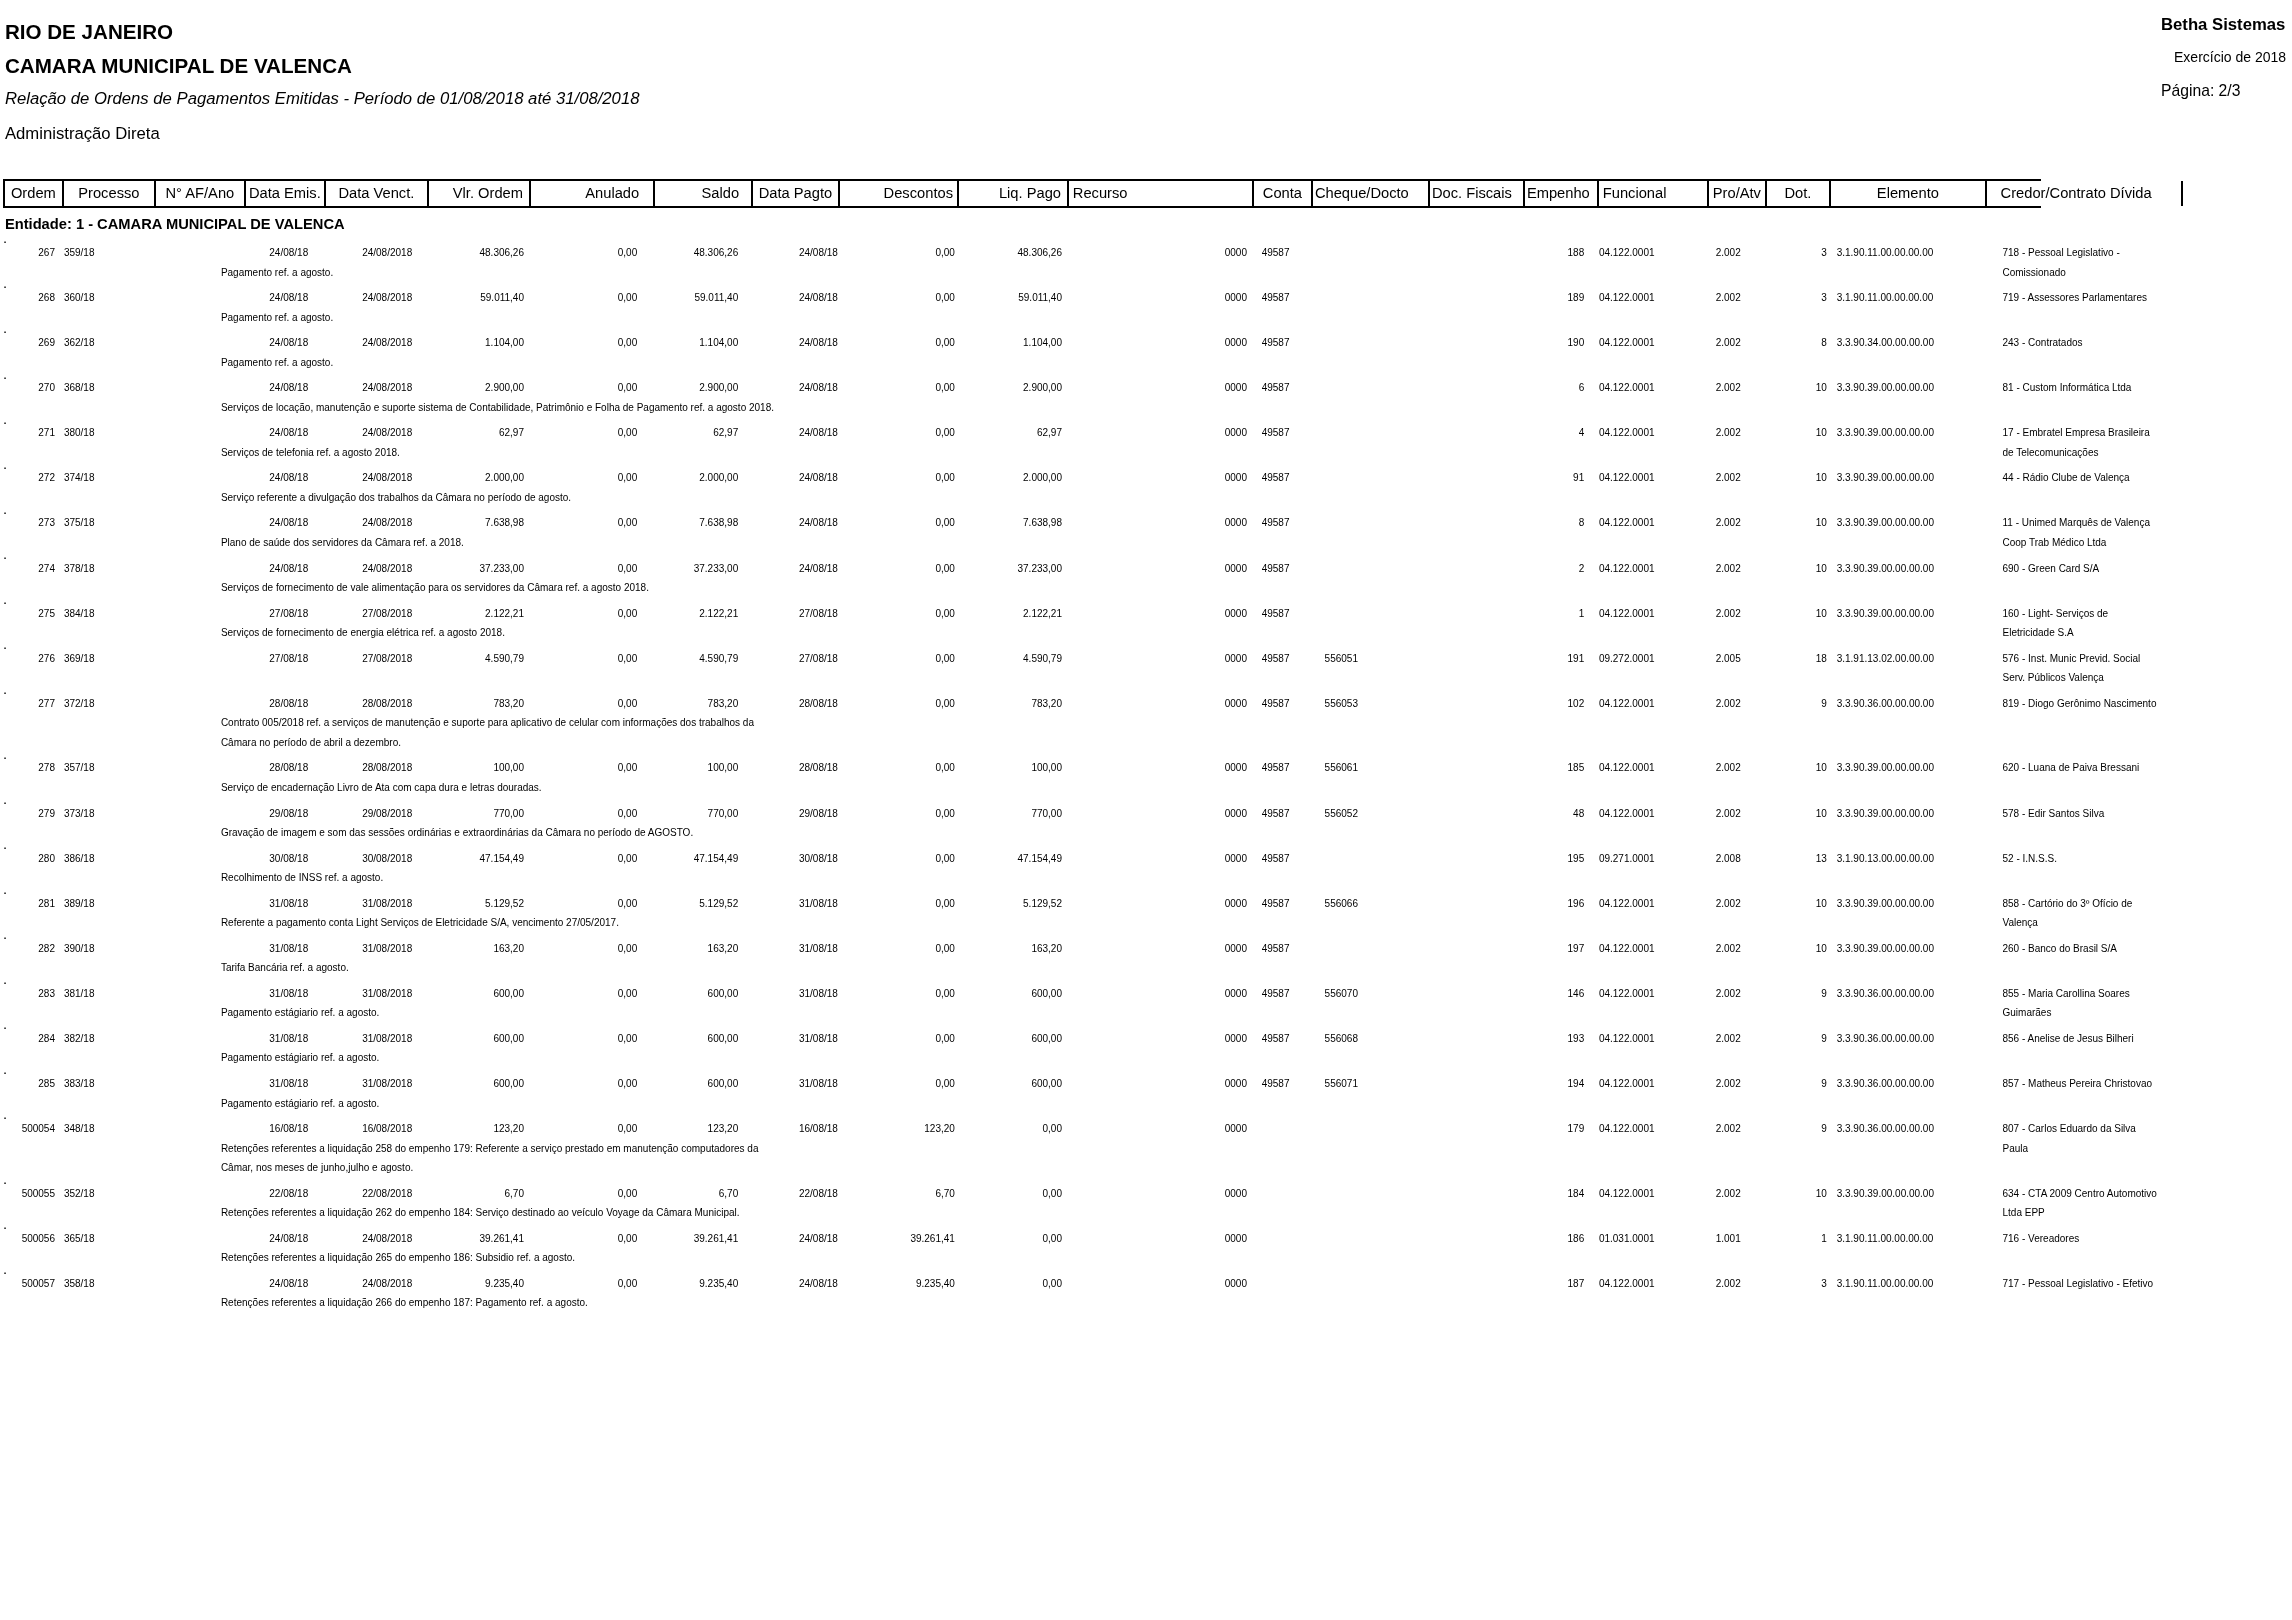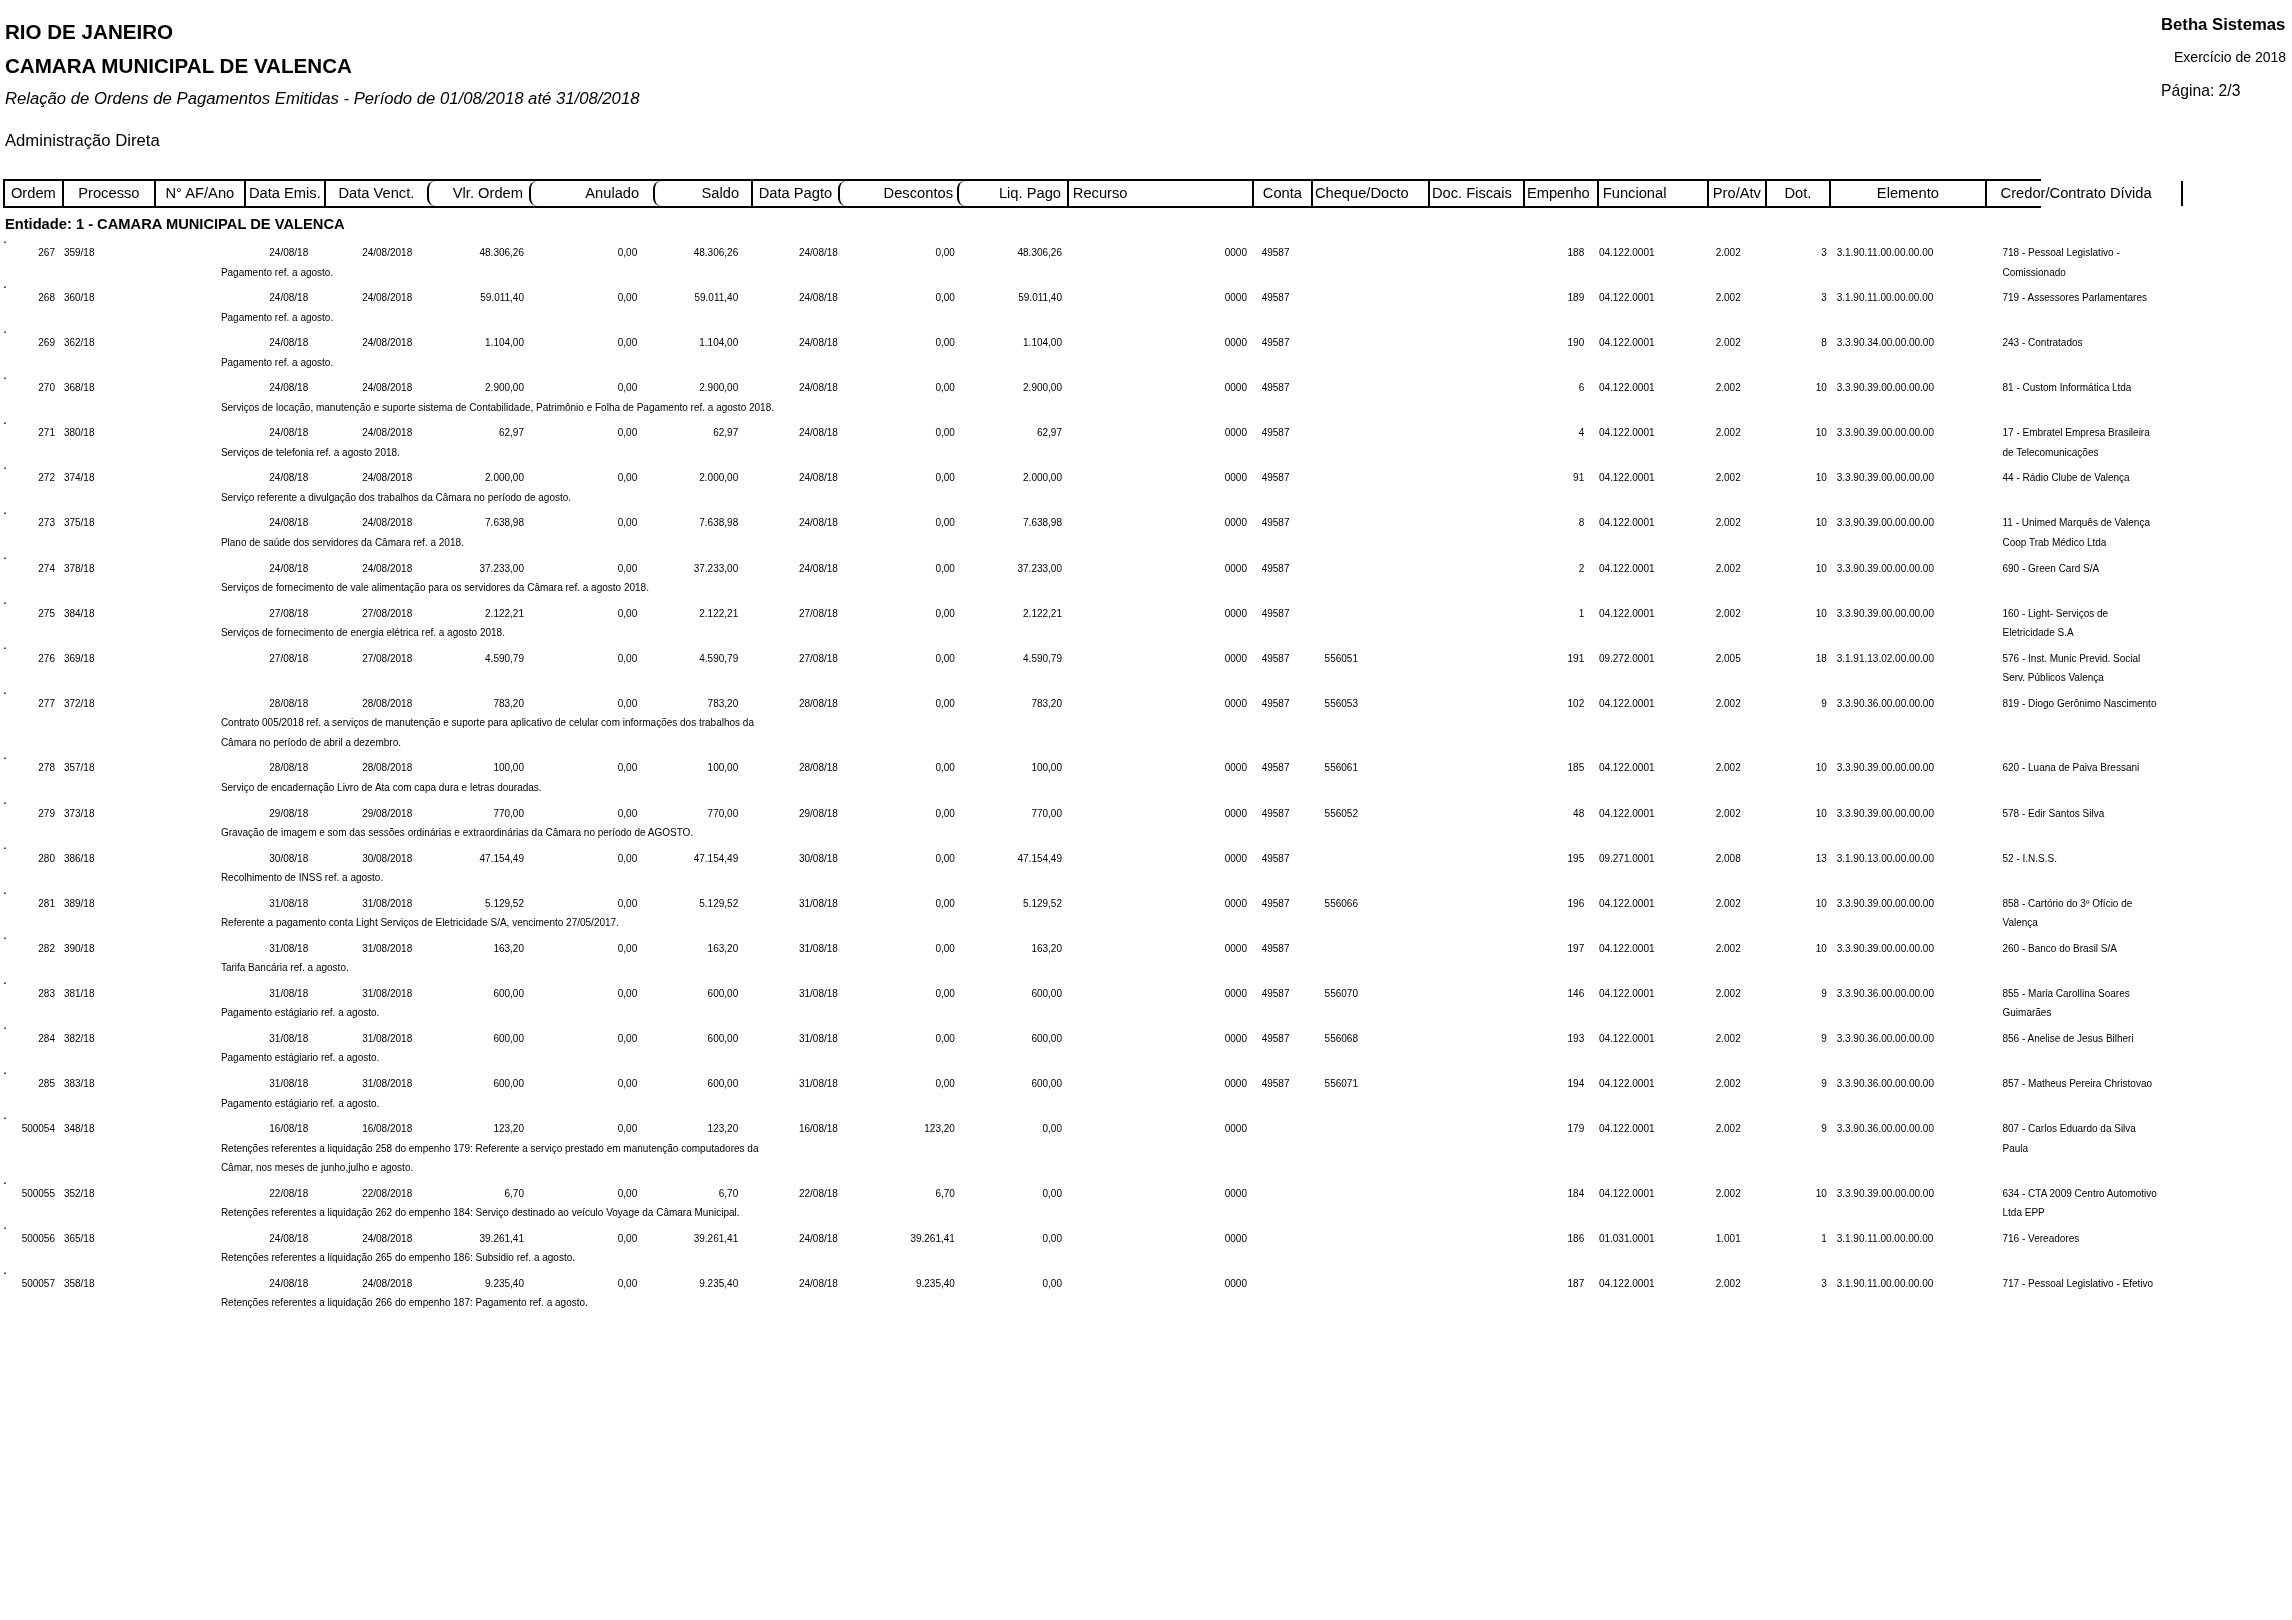--- a/index.html
+++ b/index.html
@@ -11,21 +11,21 @@
     overflow:hidden;
   }
   .page { position:relative; width:2293px; height:1620px; padding:13.7px 0 0 2.9px; overflow:hidden; }
 
   
   .report-header { position:relative; height:165px; }
   .h-left { position:absolute; left:2px; top:0; }
   .h-state  { font-size:20.6px; font-weight:bold; margin-top:7.8px;  line-height:21.6px; }
   .h-entity { font-size:20.6px; font-weight:bold; margin-top:11.8px; line-height:21.6px; }
   .h-title  { font-size:16.7px; margin-top:13.7px; line-height:18.6px;font-style:italic; }
-  .h-sub    { font-size:16.7px; margin-top:23px; line-height:18.6px; }
+  .h-sub    { font-size:16.7px; margin-top:16px; line-height:18.6px; }
   .h-right { position:absolute; right:6.9px; top:1px; text-align:left; }
   .h-system   { font-size:16.7px; font-weight:bold; line-height:19.6px; margin-bottom:13.7px; }
   .h-exercise { font-size:14px; line-height:19.6px; margin-bottom:13.7px;margin-left:13px; }
   .h-page     { font-size:15.7px; line-height:19.6px; }
 
   
   .grid-cols {
     --cols: 59px 92px 90px 80px 103px 102px 124px 98px 87px 119px 110px 185px 59px 117px 95px 74px 110px 58px 64px 156px 198px;
   }
   .thead {
@@ -33,21 +33,21 @@
     border-top:2.9px solid #000; border-bottom:2.9px solid #000;
     height:29px; font-size:14.7px;
   }
   .th {
     border-left:2px solid #000;
     line-height:24.5px; height:100%;
     padding:0 2px; overflow:hidden; white-space:nowrap;
     text-align:center;
   }
   .th:last-child { border-right:2px solid #000; }
-  .th6,.th7,.th8,.th10,.th11 { text-align:right;border-radius:8px; }
+  .th6,.th7,.th8,.th10,.th11 { text-align:right; }
   .th6{padding-right:5.9px} .th7{padding-right:13.7px} .th8{padding-right:11.8px}
   .th10{padding-right:3.9px} .th11{padding-right:5.9px}
   .th12,.th14,.th15,.th16,.th17,.th21 { text-align:left; }
   .th12{padding-left:3.9px} .th14{padding-left:2px} .th15{padding-left:2px}
   .th16{padding-left:2px} .th17{padding-left:3.9px} .th21{padding-left:13.7px}
 
   .entity-row { font-weight:bold; font-size:14.7px; margin:6.9px 0 8.8px 2px; line-height:19.6px; }
 
   
   .record {

